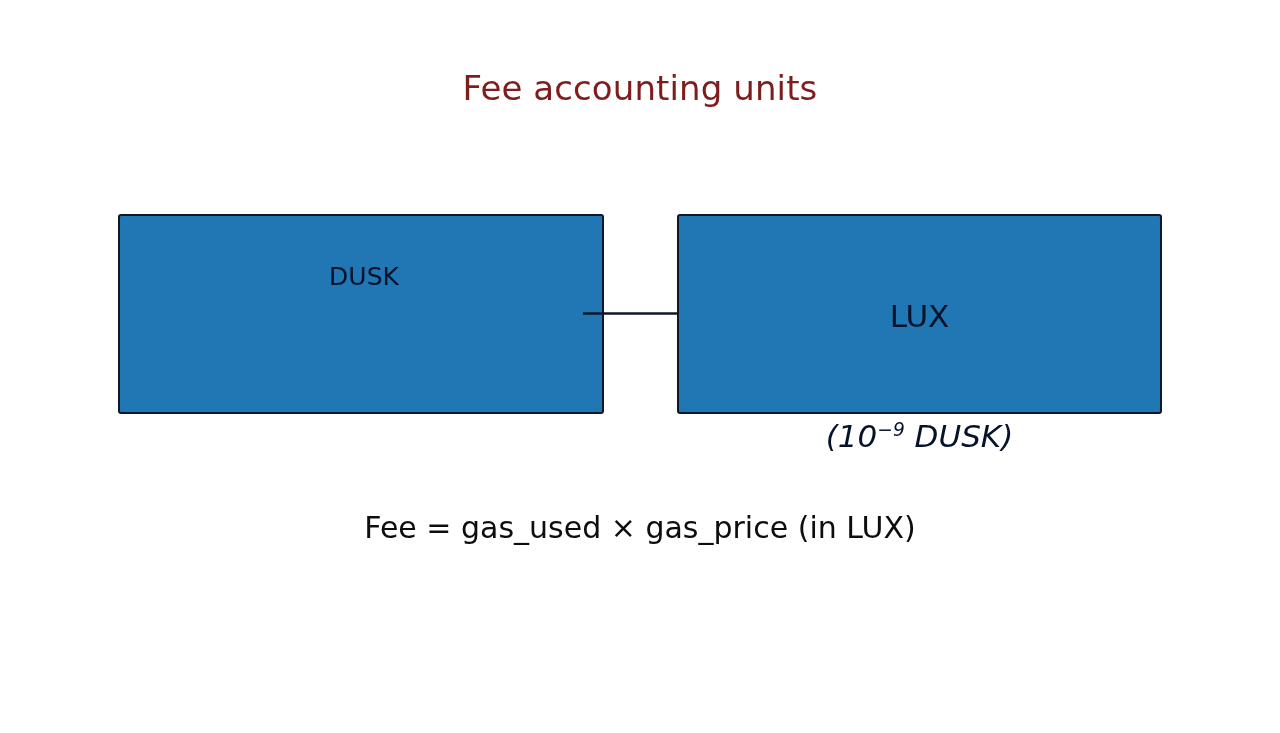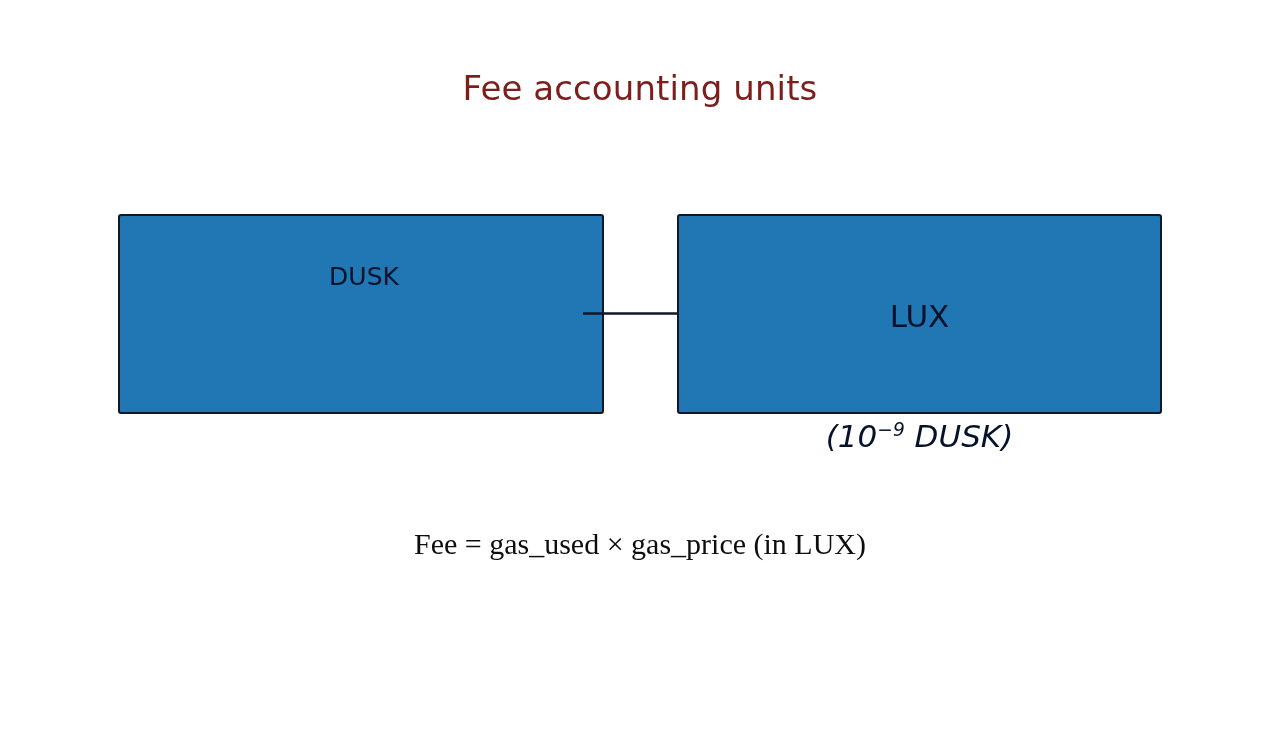--- a/index.html
+++ b/index.html
@@ -92,28 +92,27 @@
     top: 295px;
     width: 136px;
     height: 38px;
     overflow: visible;
   }
 
   
   #fee-formula {
     position: absolute;
     left: 0;
-    top: 524px;
+    top: 508px;
     width: 1280px;
     text-align: center;
     font-size: 30px;
     line-height: 40px;
     color: #0d0d0d;
     white-space: pre;
-    font-family: Liberation Serif, serif;
   }
 </style>
 </head>
 <body>
 
 <div id="canvas">
 
   <div id="diagram-title">Fee accounting units</div>
 
   <div class="node" id="node-dusk">

